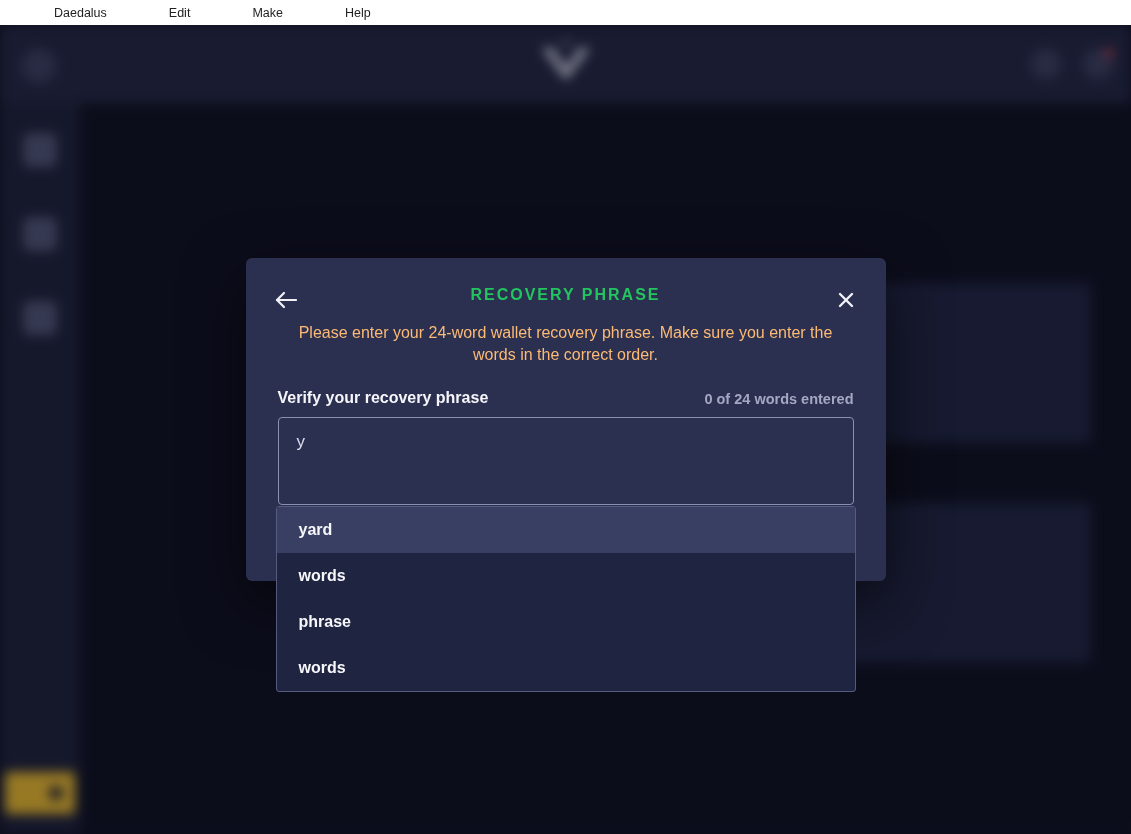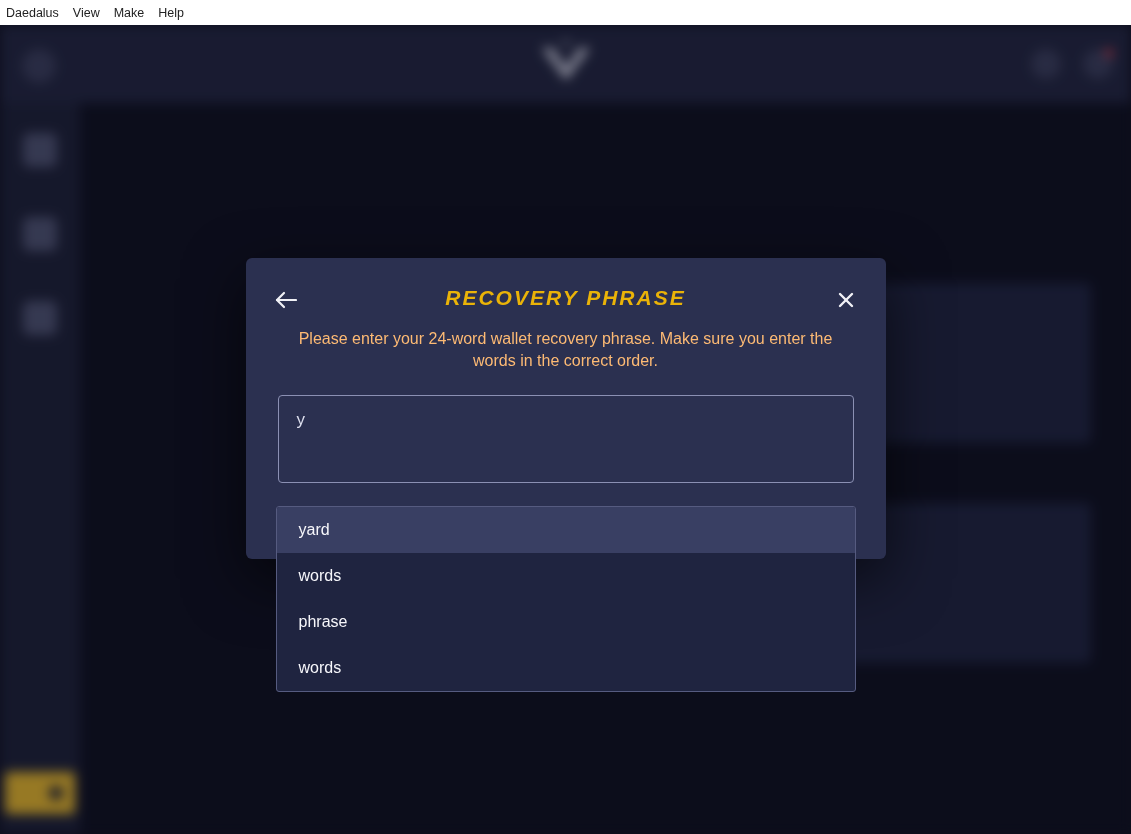--- a/index.html
+++ b/index.html
@@ -20,21 +20,21 @@
     background: #ffffff;
     color: #222;
     font-size: 12.5px;
     display: flex;
     align-items: center;
     padding: 0 6px;
     gap: 14px;
     position: relative;
     z-index: 20;
   }
-  .menubar span { cursor: default; }
+  .menubar span { cursor: default; margin-left: 48px; }
 
   
   .app-bg {
     position: absolute;
     top: 25px; left: 0; right: 0; bottom: 0;
     filter: blur(6px);
     background: #12162a;
     display: flex;
     flex-direction: column;
   }
@@ -89,23 +89,22 @@
     transform: translateX(-50%);
     width: 640px;
     background: #2b3050;
     border-radius: 6px;
     box-shadow: 0 20px 60px rgba(0,0,0,0.6);
     padding: 28px 32px 72px 32px;
     z-index: 10;
   }
   .modal-head { display:flex; align-items:center; justify-content:center; position:relative; margin-bottom:18px;}
   .modal-title {
-    font-size: 21px; font-weight: 700; letter-spacing: 2px;
-    color: #eab308;
-    font-style: italic;
+    font-size: 16px; font-weight: 700; letter-spacing: 2px;
+    color: #22c55e;
   }
   .back-btn, .close-btn {
     position:absolute; top:0; display:flex; align-items:center; justify-content:center;
     width:28px; height:28px; cursor:pointer; color:#f1f1f6;
   }
   .back-btn{ left:-6px;}
   .close-btn{ right:-6px;}
   .back-btn svg, .close-btn svg{ display:block;}
 
   .modal-desc {
@@ -144,33 +143,33 @@
     width:580px;
     background:#1f2440;
     border:1px solid #565b80;
     border-radius:3px;
     z-index:15;
     overflow:hidden;
   }
   .dropdown-item {
     padding: 14px 22px;
     font-size: 16px;
-    font-weight:400;
+    font-weight:700;
     color:#f7f7fb;
     cursor:pointer;
   }
   .dropdown-item.active { background:#393f63; }
 
 </style>
 </head>
 <body>
 
 <div class="menubar">
   <span>Daedalus</span>
-  <span>View</span>
+  <span>Edit</span>
   <span>Make</span>
   <span>Help</span>
 </div>
 
 <div class="app-bg">
   <div class="topbar">
     <div class="left-circle"></div>
     <div class="logo">
       <svg viewBox="0 0 56 44" width="56" height="44">
         <path d="M4 6 L28 38 L52 6 L42 6 L28 26 L14 6 Z" fill="#d0d2e2"></path>
@@ -210,20 +209,24 @@
     <div class="close-btn">
       <svg width="16" height="16" viewBox="0 0 16 16" fill="none" stroke="#f1f1f6" stroke-width="2.4" stroke-linecap="round">
         <line x1="2" y1="2" x2="14" y2="14"></line>
         <line x1="14" y1="2" x2="2" y2="14"></line>
       </svg>
     </div>
   </div>
 
   <div class="modal-desc">Please enter your 24-word wallet recovery phrase. Make sure you enter the words in the correct order.</div>
 
+  <div class="verify-row">
+    <div class="verify-label">Verify your recovery phrase</div>
+    <div class="count-label">0 of 24 words entered</div>
+  </div>
 
   <textarea class="phrase-box" style="">y</textarea>
 </div>
 
 <div class="dropdown">
   <div class="dropdown-item active">yard</div>
   <div class="dropdown-item">words</div>
   <div class="dropdown-item">phrase</div>
   <div class="dropdown-item">words</div>
 </div>

